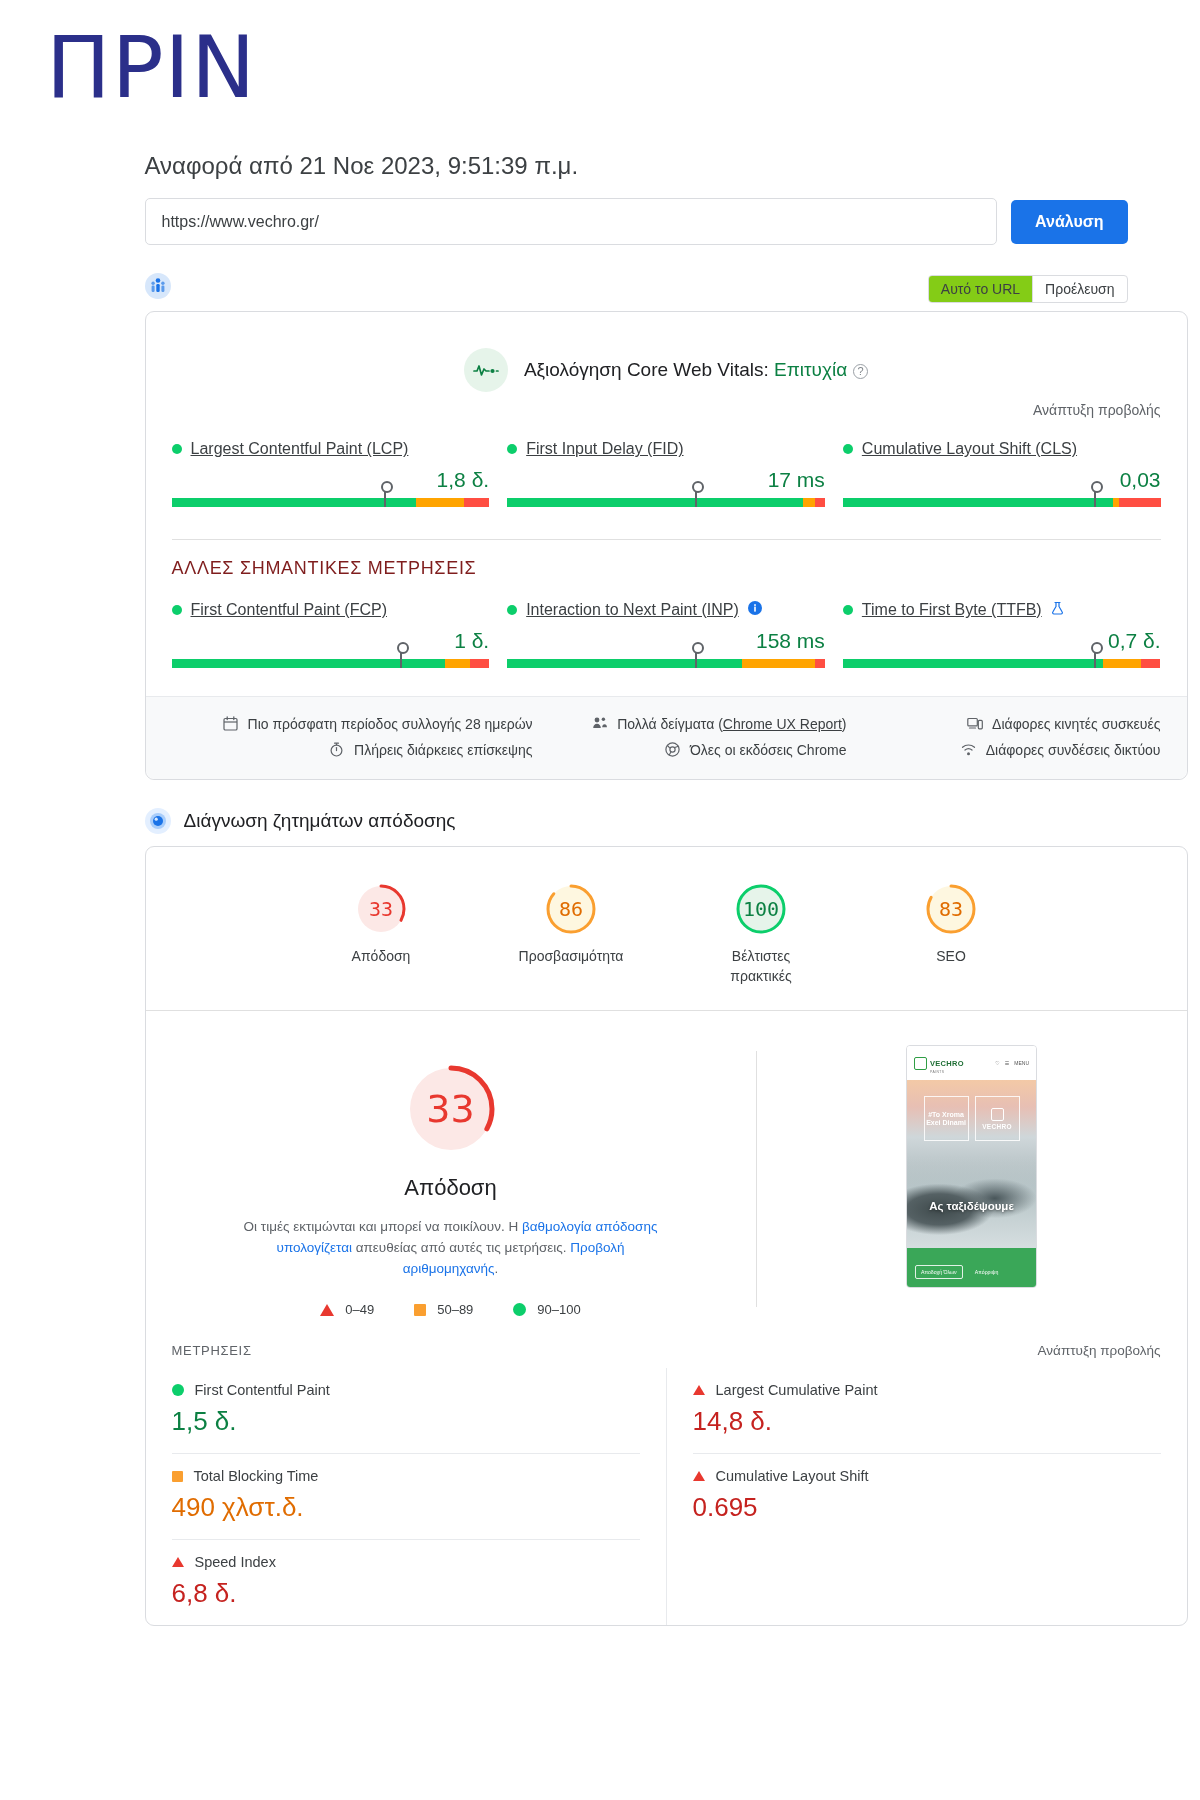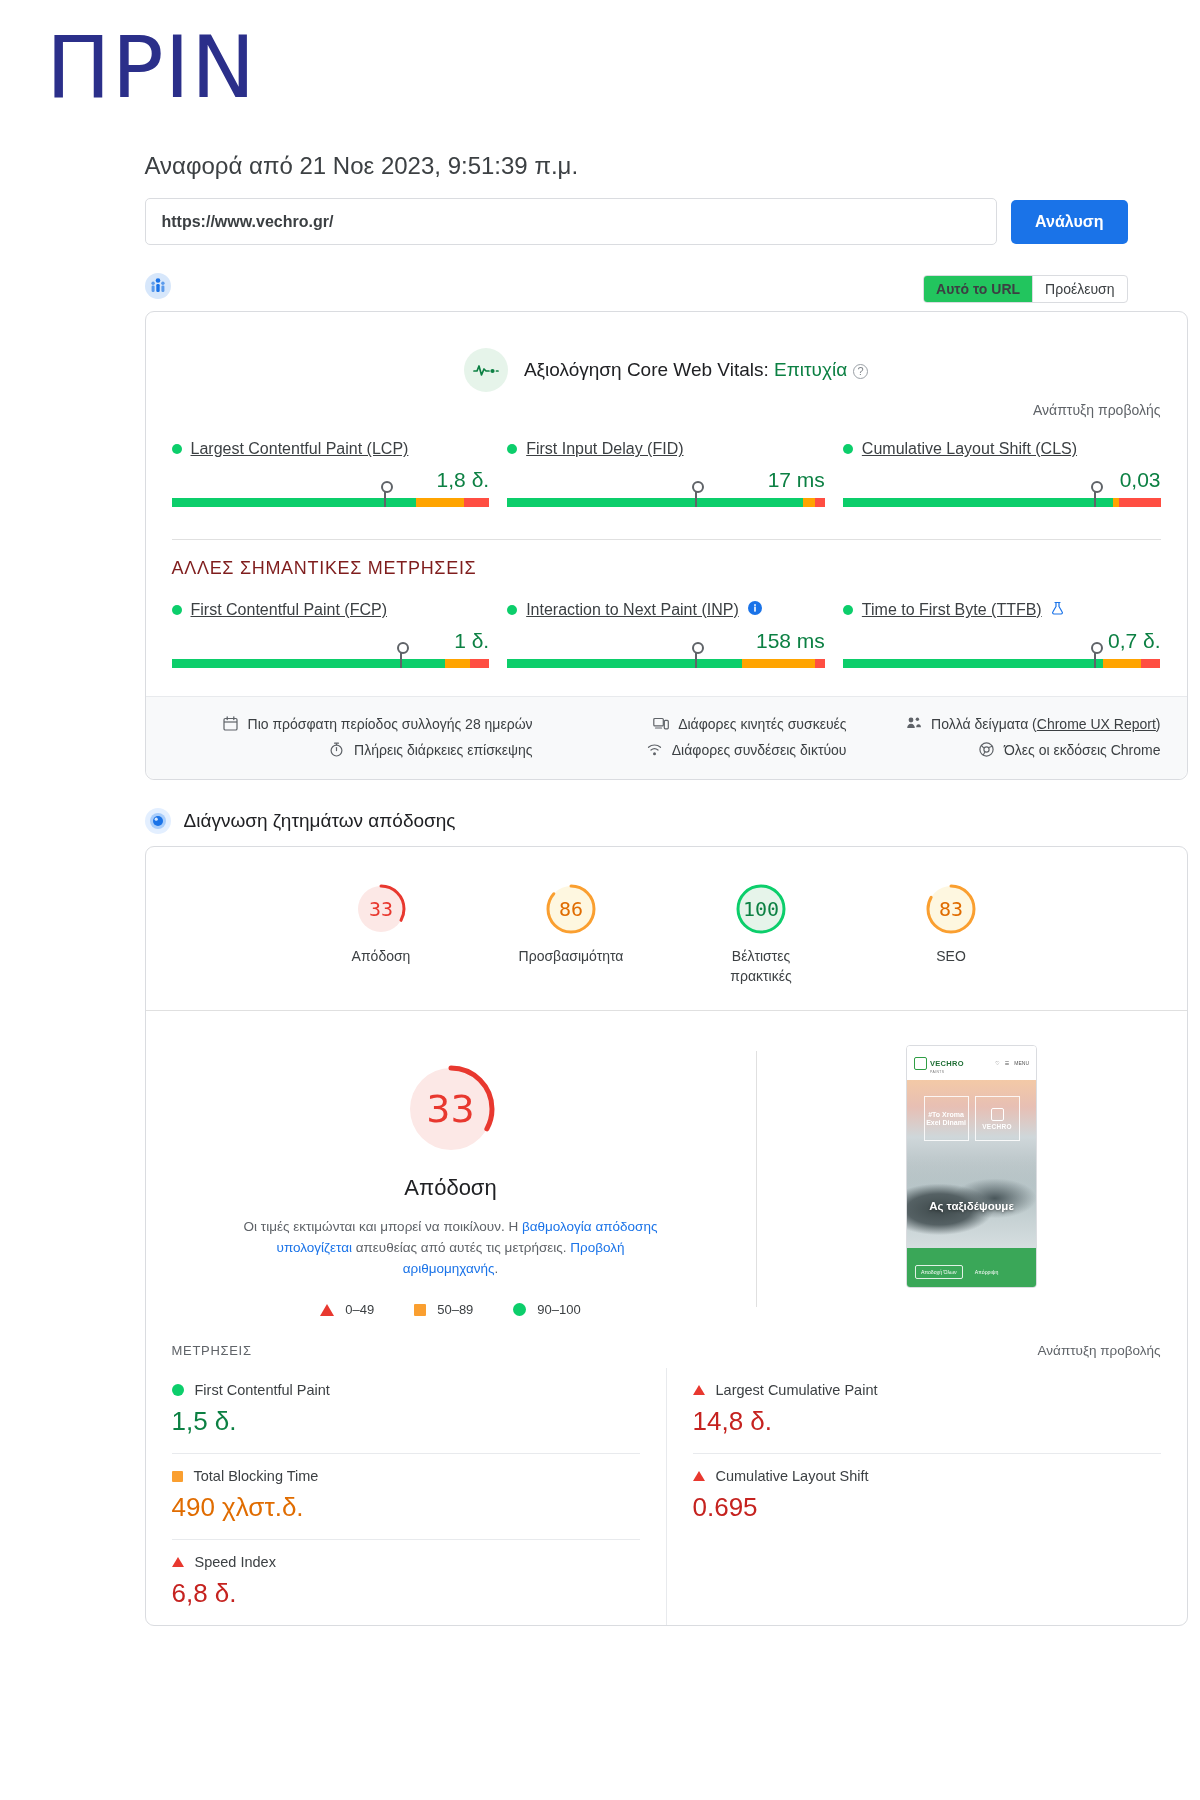--- a/index.html
+++ b/index.html
@@ -32,21 +32,21 @@
     font-size: 24px; color: #3c4043; font-weight: 400;
     margin: 40px 0 18px 72px;
   }
 
   
   .urlrow { display: flex; align-items: center; gap: 14px; margin: 0 0 0 72px; }
   .urlbox {
     width: 920px; height: 47px; border: 1px solid #dadce0; border-radius: 5px;
     display: flex; align-items: center; padding: 0 16px; background: #fff;
   }
-  .urlbox .val { font-size: 16px; color: #3c4043; font-weight: bold; }
+  .urlbox .val { font-size: 16px; color: #3c4043; }
   .analyze-btn {
     background: #1a73e8; color: #fff; border: none; border-radius: 5px;
     height: 44px; padding: 0 24px; font-size: 16px; font-weight: 600;
     cursor: pointer; font-family: inherit; white-space: nowrap;
   }
 
   
   .tabs { display: flex; justify-content: center; gap: 34px; margin: 30px 0 0 0; }
   .tab { display: flex; align-items: center; gap: 9px; padding: 8px 4px 12px; cursor: pointer; font-size: 16px; color: #5f6368; position: relative; }
   .tab.active { color: #1a73e8; }
@@ -59,21 +59,21 @@
   
   .sec-head { display: flex; align-items: center; margin: 28px 0 12px 72px; position: relative; }
   .sec-head .sh-icon { width: 26px; height: 26px; margin-right: 13px; flex: none; }
   .sec-head .sh-title { font-size: 19px; color: #202124; }
   .seg-toggle {
     position: absolute; right: 0; top: 2px; display: flex;
     border: 1px solid #dadce0; border-radius: 4px; overflow: hidden;
     font-size: 14px; color: #3c4043; background: #fff;
   }
   .seg-toggle .seg { padding: 5px 12px; cursor: pointer; }
-  .seg-toggle .seg.on { background: #22c55e; font-weight: bold; }
+  .seg-toggle .seg.on { background: #84cc16; }
   .seg-toggle .seg + .seg { border-left: 1px solid #dadce0; }
 
   
   .card { border: 1px solid #dadce0; border-radius: 9px; background: #fff; margin: 0 0 0 72px; width: 1043px; }
 
   
   .cwv-head { display: flex; align-items: center; justify-content: center; padding: 36px 0 6px; gap: 16px; }
   .cwv-badge { width: 44px; height: 44px; border-radius: 50%; background: #e6f4ea; display: flex; align-items: center; justify-content: center; }
   .cwv-title { font-size: 19px; color: #202124; }
   .cwv-title .pass { color: #0c8043; }
@@ -341,54 +341,54 @@
                   <line x1="7.5" y1="5.6" x2="7.5" y2="8.6" stroke="#5f6368" stroke-width="1.2" stroke-linecap="round"></line>
                   <line x1="5.6" y1="1.2" x2="9.4" y2="1.2" stroke="#5f6368" stroke-width="1.3" stroke-linecap="round"></line>
                   <line x1="7.5" y1="1.2" x2="7.5" y2="3.2" stroke="#5f6368" stroke-width="1.3"></line>
                 </svg></span>
             <span>Πλήρεις διάρκειες επίσκεψης</span>
           </div>
         </div>
         <div class="info-col">
           <div class="info-item">
             <span class="ico"><svg width="16" height="14" viewBox="0 0 16 14" fill="none">
-                  <rect x="0.8" y="2.5" width="9.5" height="7.4" rx="1" stroke="#5f6368" stroke-width="1.2"></rect>
-                  <rect x="11.3" y="4.4" width="4" height="8.4" rx="1" stroke="#5f6368" stroke-width="1.2"></rect>
-                  <line x1="2.5" y1="12" x2="8.5" y2="12" stroke="#5f6368" stroke-width="1.2" stroke-linecap="round"></line>
-                </svg></span>
-            <span>Διάφορες κινητές συσκευές</span>
-          </div>
-          <div class="info-item">
-            <span class="ico"><svg width="15" height="15" viewBox="0 0 15 15" fill="none">
-                  <path d="M1.5 5.3 A9 9 0 0 1 13.5 5.3" stroke="#5f6368" stroke-width="1.2" stroke-linecap="round"></path>
-                  <path d="M4 8 A5.6 5.6 0 0 1 11 8" stroke="#5f6368" stroke-width="1.2" stroke-linecap="round"></path>
-                  <circle cx="7.5" cy="11.7" r="1.5" fill="#5f6368"></circle>
-                </svg></span>
-            <span>Διάφορες συνδέσεις δικτύου</span>
-          </div>
-        </div>
-        <div class="info-col">
-          <div class="info-item">
-            <span class="ico"><svg width="16" height="14" viewBox="0 0 16 14" fill="none">
                   <circle cx="5" cy="4" r="2.4" fill="#5f6368"></circle>
                   <circle cx="11.4" cy="3.2" r="1.7" fill="#5f6368"></circle>
                   <path d="M1.2 12 c0-2.6 1.7-4.2 3.8-4.2 s3.8 1.6 3.8 4.2z" fill="#5f6368"></path>
                   <path d="M10.2 11.3 c0-1.9 1-3 2.4-3 s2.3 1.1 2.3 3z" fill="#5f6368"></path>
                 </svg></span>
             <span><span>Πολλά δείγματα (</span><span class="lnk">Chrome UX Report</span><span>)</span></span>
           </div>
           <div class="info-item">
             <span class="ico"><svg width="15" height="15" viewBox="0 0 15 15" fill="none">
                   <circle cx="7.5" cy="7.5" r="6.6" stroke="#5f6368" stroke-width="1.2"></circle>
                   <circle cx="7.5" cy="7.5" r="2.6" stroke="#5f6368" stroke-width="1.2"></circle>
                   <line x1="9.8" y1="5.6" x2="14" y2="4" stroke="#5f6368" stroke-width="1.1"></line>
                   <line x1="6" y1="9.8" x2="4" y2="13.6" stroke="#5f6368" stroke-width="1.1"></line>
                   <line x1="4.9" y1="6.1" x2="2" y2="3" stroke="#5f6368" stroke-width="1.1"></line>
                 </svg></span>
             <span>Όλες οι εκδόσεις Chrome</span>
+          </div>
+        </div>
+        <div class="info-col">
+          <div class="info-item">
+            <span class="ico"><svg width="16" height="14" viewBox="0 0 16 14" fill="none">
+                  <rect x="0.8" y="2.5" width="9.5" height="7.4" rx="1" stroke="#5f6368" stroke-width="1.2"></rect>
+                  <rect x="11.3" y="4.4" width="4" height="8.4" rx="1" stroke="#5f6368" stroke-width="1.2"></rect>
+                  <line x1="2.5" y1="12" x2="8.5" y2="12" stroke="#5f6368" stroke-width="1.2" stroke-linecap="round"></line>
+                </svg></span>
+            <span>Διάφορες κινητές συσκευές</span>
+          </div>
+          <div class="info-item">
+            <span class="ico"><svg width="15" height="15" viewBox="0 0 15 15" fill="none">
+                  <path d="M1.5 5.3 A9 9 0 0 1 13.5 5.3" stroke="#5f6368" stroke-width="1.2" stroke-linecap="round"></path>
+                  <path d="M4 8 A5.6 5.6 0 0 1 11 8" stroke="#5f6368" stroke-width="1.2" stroke-linecap="round"></path>
+                  <circle cx="7.5" cy="11.7" r="1.5" fill="#5f6368"></circle>
+                </svg></span>
+            <span>Διάφορες συνδέσεις δικτύου</span>
           </div>
         </div>
       </div>
     </div>
 
     <div class="sec-head">
       <span class="sh-icon">
         <svg width="26" height="26" viewBox="0 0 26 26">
             <circle cx="13" cy="13" r="13" fill="#e3efff"></circle>
             <circle cx="13" cy="13" r="8" fill="#a8cdfb"></circle>

